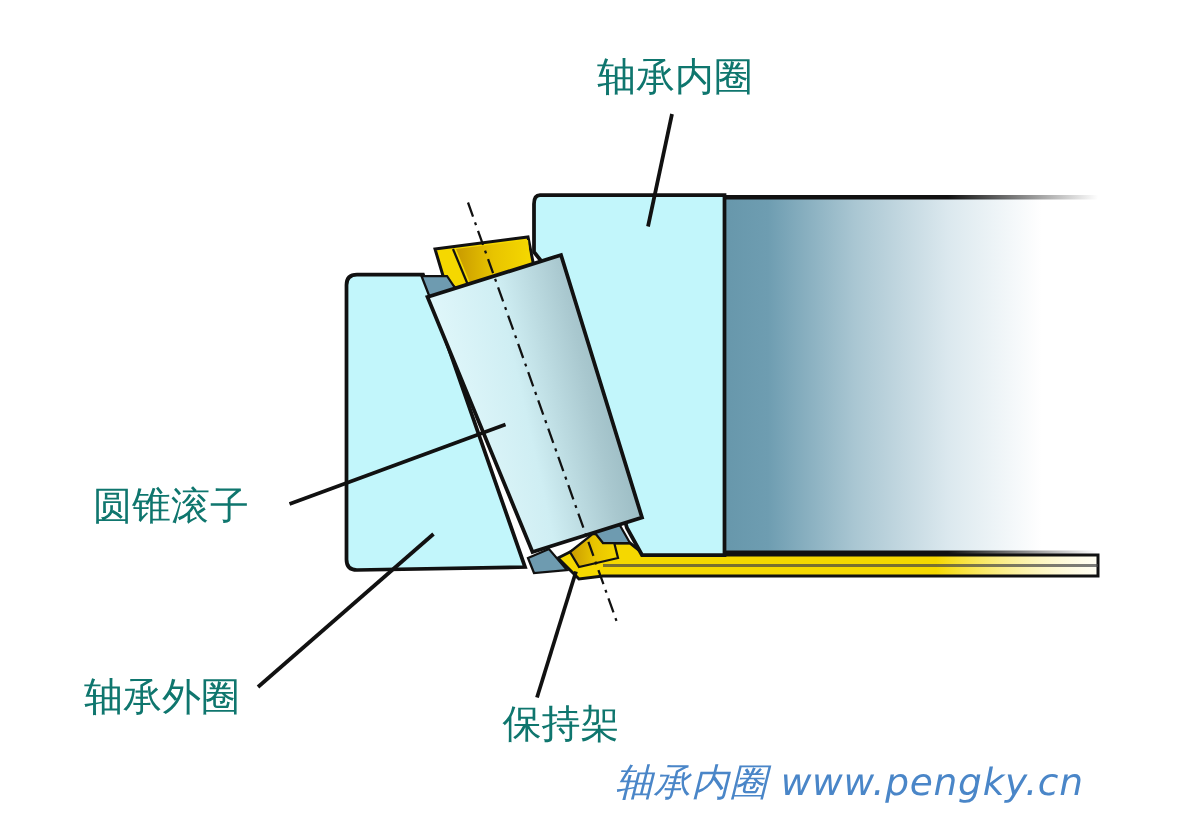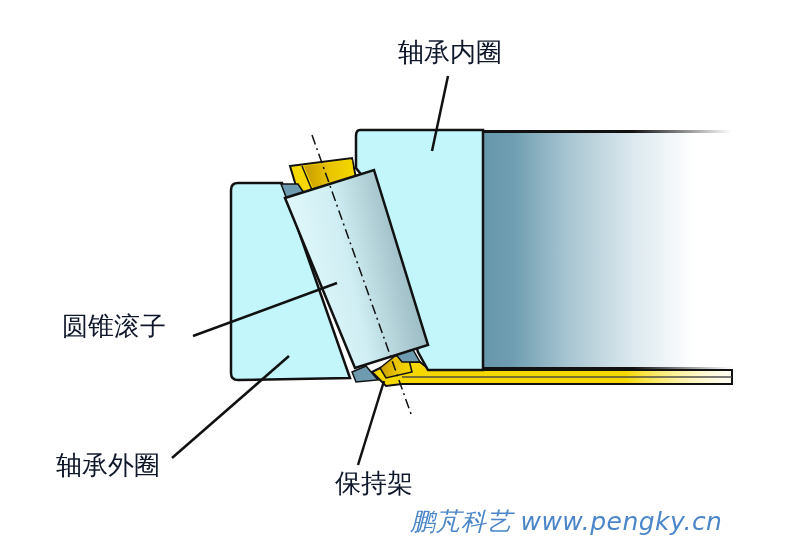--- a/index.html
+++ b/index.html
@@ -1,22 +1,22 @@
 <!DOCTYPE html>
 <html><head>
 <meta charset="utf-8">
 <style>
   html, body { margin: 0; padding: 0; background: #ffffff; }
   body { width: 800px; height: 544px; position: relative; overflow: hidden; }
   .canvas { position: absolute; left: 0; top: 0; width: 800px; height: 544px; }
   .label {
     position: absolute;
-    font-family: Liberation Serif, serif;
+    font-family: Liberation Mono, monospace;
     font-size: 26px;
-    color: #0f172a;
+    color: #0f766e;
     white-space: nowrap;
     line-height: 30px;
   }
   .watermark {
     position: absolute;
     left: 410px; top: 505px;
     font-family: "DejaVu Sans", sans-serif;
     font-style: italic;
     font-size: 25px;
     color: #4a86c8;
@@ -99,17 +99,17 @@
 
   <g stroke="#111" stroke-width="2.5" fill="none">
     <line x1="448" y1="76" x2="432" y2="151"></line>
     <line x1="193" y1="336" x2="337" y2="283"></line>
     <line x1="172" y1="458" x2="289" y2="356"></line>
     <line x1="358" y1="465" x2="384" y2="381"></line>
   </g>
 </svg>
 
 <div class="label" style="left:398px; top:38px;">轴承内圈</div>
-<div class="label" style="left:62px; top:312px;">圆锥滚子</div>
+<div class="label" style="left:62px; top:324px;">圆锥滚子</div>
 <div class="label" style="left:56px; top:451px;">轴承外圈</div>
 <div class="label" style="left:308px; top:469px;margin-left:27px;">保持架</div>
 
-<div class="watermark">鹏芃科艺 www.pengky.cn</div>
+<div class="watermark">轴承内圈 www.pengky.cn</div>
 
 </body></html>

